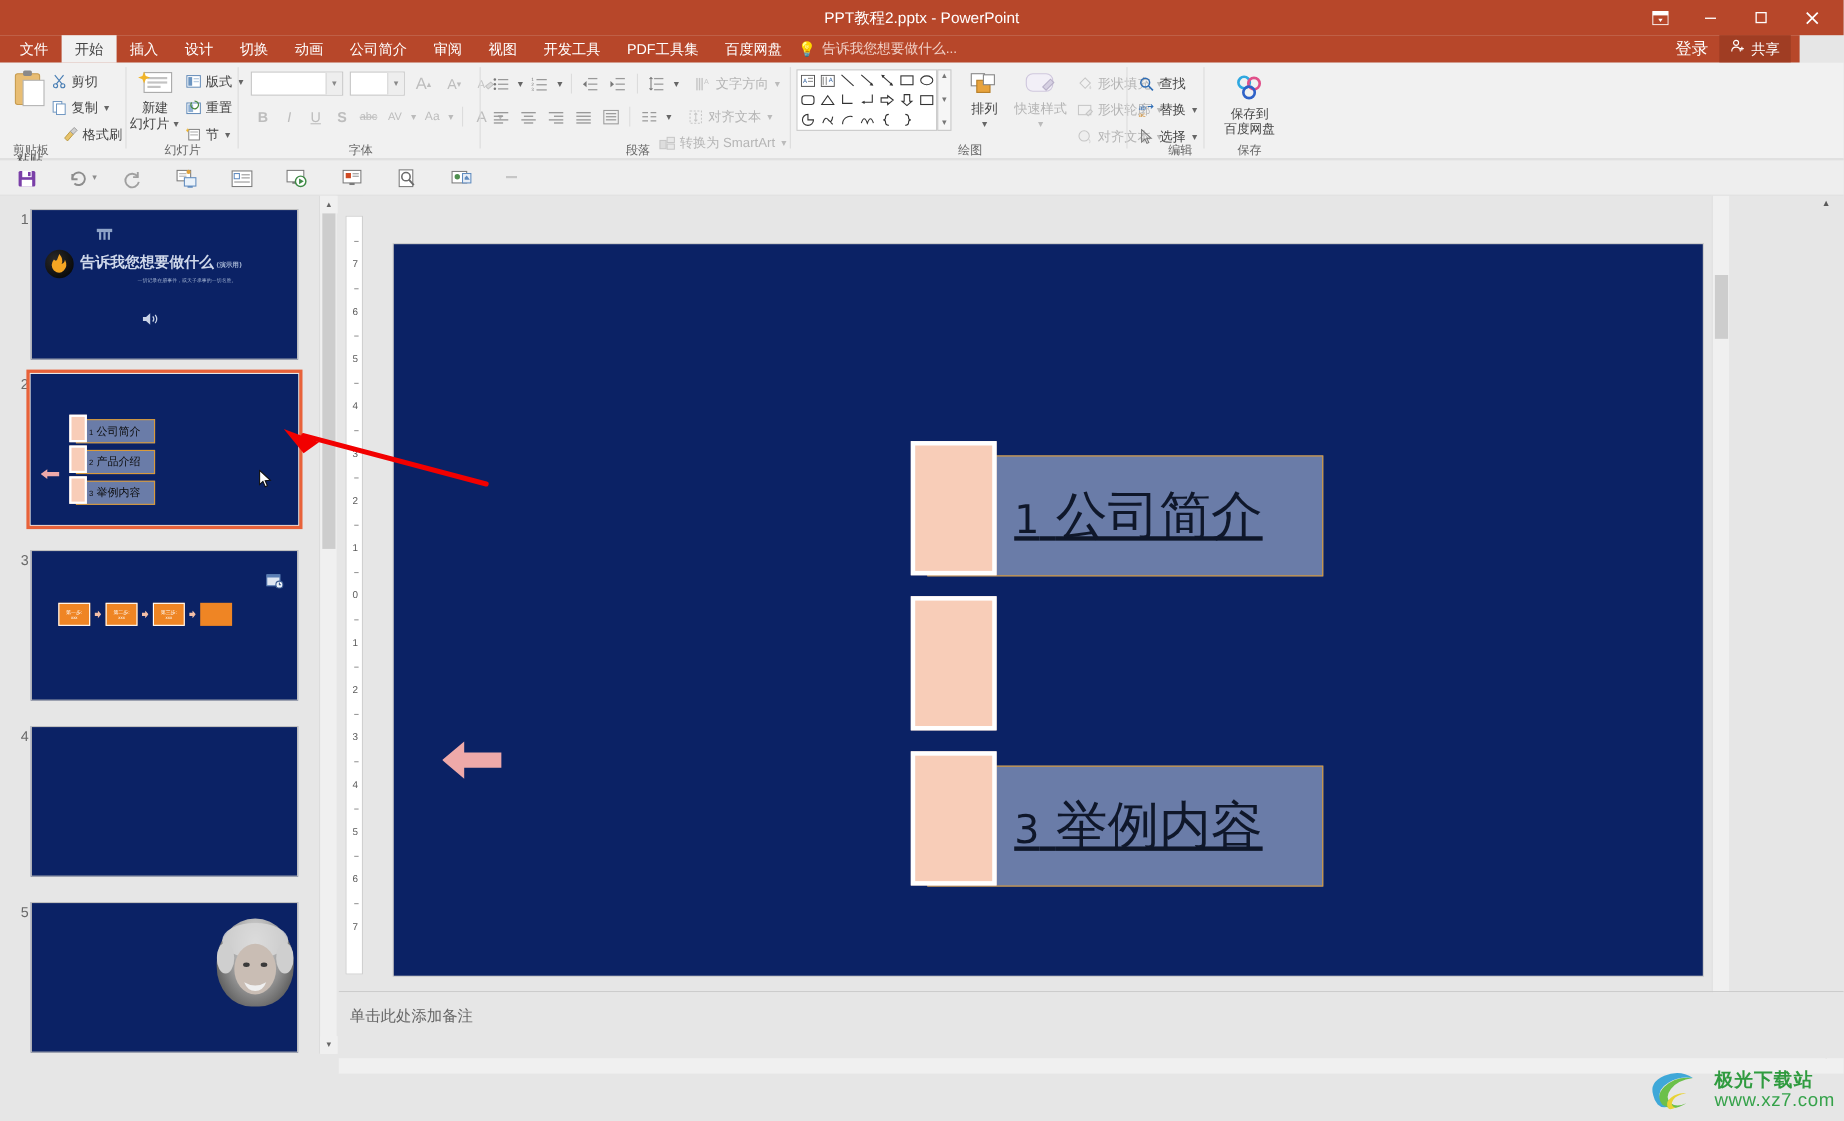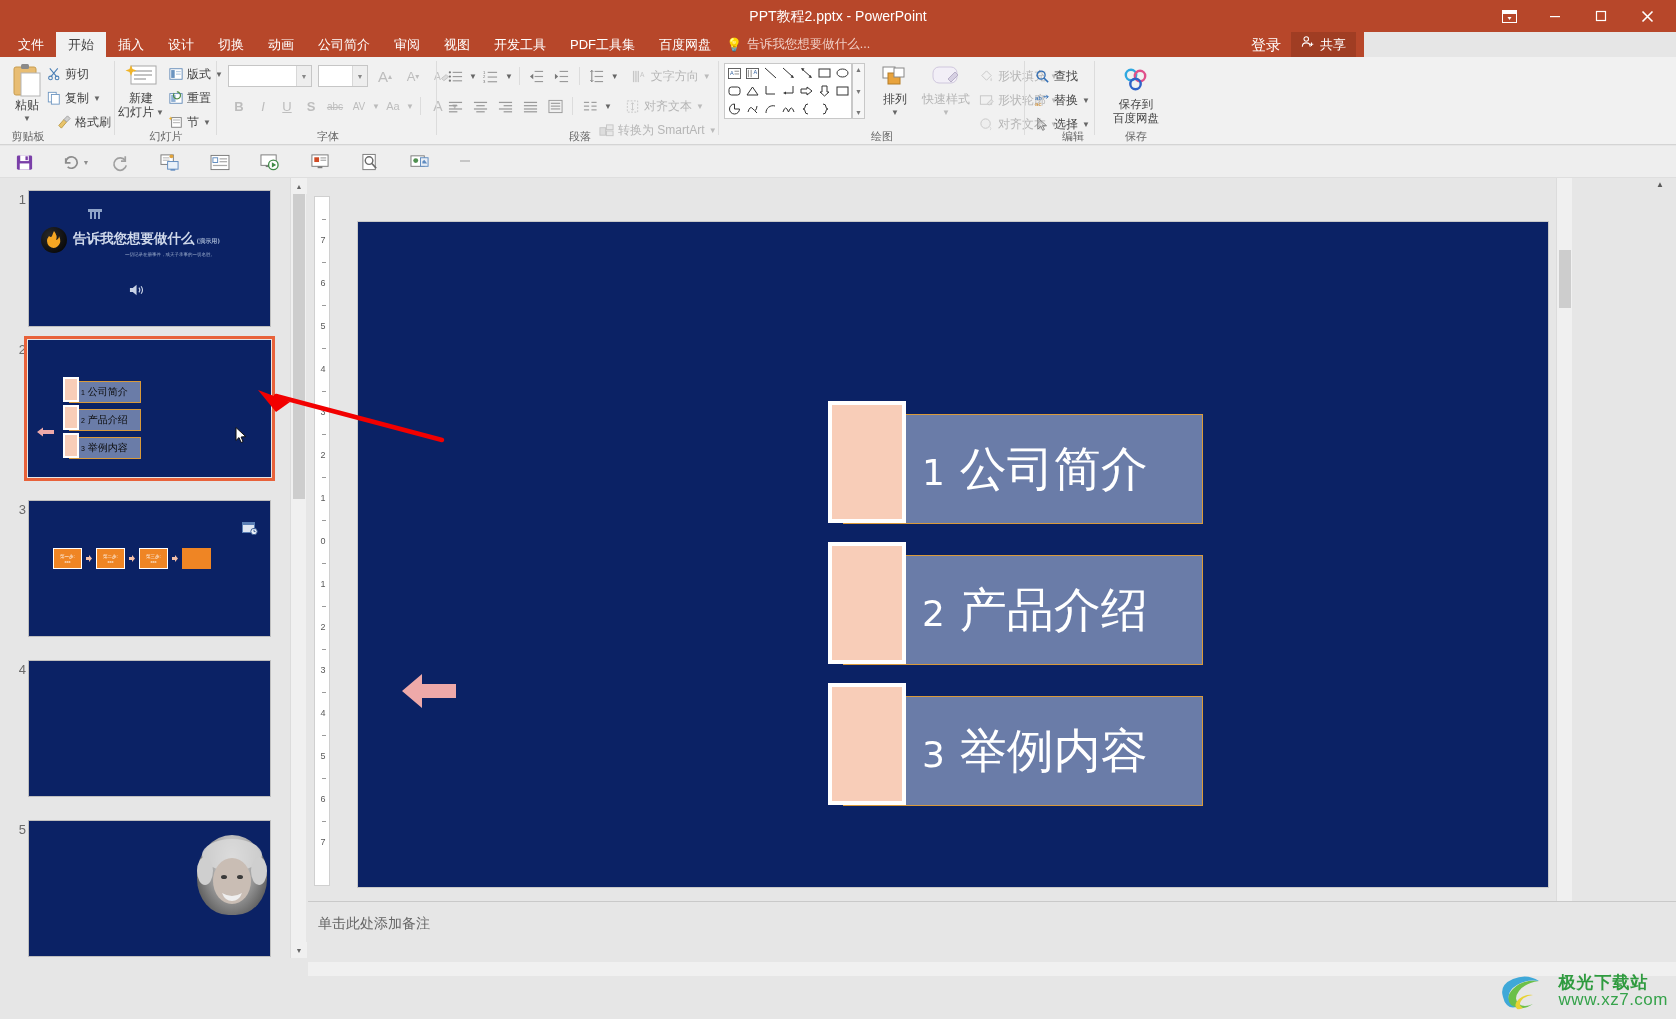--- a/index.html
+++ b/index.html
@@ -18,21 +18,21 @@
     position:absolute; left:0; top:0; width:1676px; height:32px;
     line-height:32px; text-align:center; font-size:14px; color:#fff;
   }
   .win-btns{ position:absolute; right:6px; top:0; height:32px; display:flex; align-items:center; }
   .win-btn{ width:46px; height:30px; display:flex; align-items:center; justify-content:center;
             color:#fff; font-size:15px; cursor:default; }
   .win-btn svg{ display:block; }
 
   
   .tabstrip{
-    position:absolute; left:0; top:32px; width:1364px; height:25px;
+    position:absolute; left:0; top:32px; width:1636px; height:25px;
     background:#b7472a;
   }
   .tabs{ position:absolute; left:6px; top:0; height:25px; display:flex; align-items:stretch; }
   .tab{
     padding:0 12px; height:25px; line-height:25px; font-size:13px; color:#fff; cursor:default;
     white-space:nowrap;
   }
   .tab.active{ background:#f1f1f1; color:#444; }
   .tellme{
     position:absolute; left:726px; top:0; height:25px; line-height:25px;
@@ -164,22 +164,23 @@
   .slide{
     position:absolute; left:28px; top:44px; width:1190px; height:665px;
     background:#0b2265; box-shadow:0 0 0 1px #c9c9c9;
   }
   .item{
     position:absolute; left:485px; width:360px; height:110px;
     background:#6a7ca8; border:1px solid #d99a3a;
   }
   .item-label{
     position:absolute; left:78px; top:50%; transform:translateY(-50%);
-    font-size:47px; color:#ffffff; white-space:nowrap;
+    font-size:47px; color:#0f172a; white-space:nowrap;
     font-family:"DejaVu Sans","Liberation Sans",sans-serif;
+    text-decoration:underline;
   }
   .item-label .num{ font-size:36px; }
   .chip{
     position:absolute; width:78px; height:122px; background:#f8cdb8;
     border:4px solid #ffffff; left:470px;
   }
   .pinkarrow{ position:absolute; left:44px; top:448px; }
 
   
   .notes-sep{ position:absolute; left:308px; top:901px; width:1368px; height:1px; background:#c9c9c9; }
@@ -279,21 +280,21 @@
           </svg>
       </span>
       <span>共享</span>
     </div>
   </div>
 </div>
 
 <div class="ribbon">
 
   <div class="rgroup paste-grp" style="left:4px;width:46px;">
-    <div class="bigbtn" style="position:absolute;left:2px;top:6px;width:42px;">
+    <div class="bigbtn" style="position:absolute;left:2px;top:6px;width:42px;gap:40px;">
       <span class="iconbox">
         <svg width="32" height="36" viewBox="0 0 32 36">
           <rect x="3" y="4" width="22" height="28" rx="2" fill="#e8bd73" stroke="#c79c4f"></rect>
           <rect x="10" y="1" width="8" height="5" rx="1.5" fill="#8a8a8a"></rect>
           <rect x="10" y="10" width="19" height="23" fill="#fff" stroke="#b5b5b5"></rect>
         </svg>
       </span>
       <span style="font-size:12px;margin-top:-2px;">粘贴</span>
       <span class="caret">▼</span>
     </div>
@@ -1091,23 +1092,20 @@
   </div>
 
 <div class="stage">
   <div class="slide">
 
     <div class="item" style="top:192px;">
       <div class="item-label"><span class="num">1</span> <span>公司简介</span></div>
     </div>
     <div class="chip" style="top:179px;"></div>
 
-    <div class="item" style="top:333px;">
-      <div class="item-label"><span class="num">2</span> <span>产品介绍</span></div>
-    </div>
     <div class="chip" style="top:320px;"></div>
 
     <div class="item" style="top:474px;">
       <div class="item-label"><span class="num">3</span> <span>举例内容</span></div>
     </div>
     <div class="chip" style="top:461px;"></div>
 
     <div class="pinkarrow">
       <svg width="54" height="42" viewBox="0 0 54 42">
           <path d="M0 21 L20 4 V14 H54 V28 H20 V38 z" fill="#eea9a9"></path>

